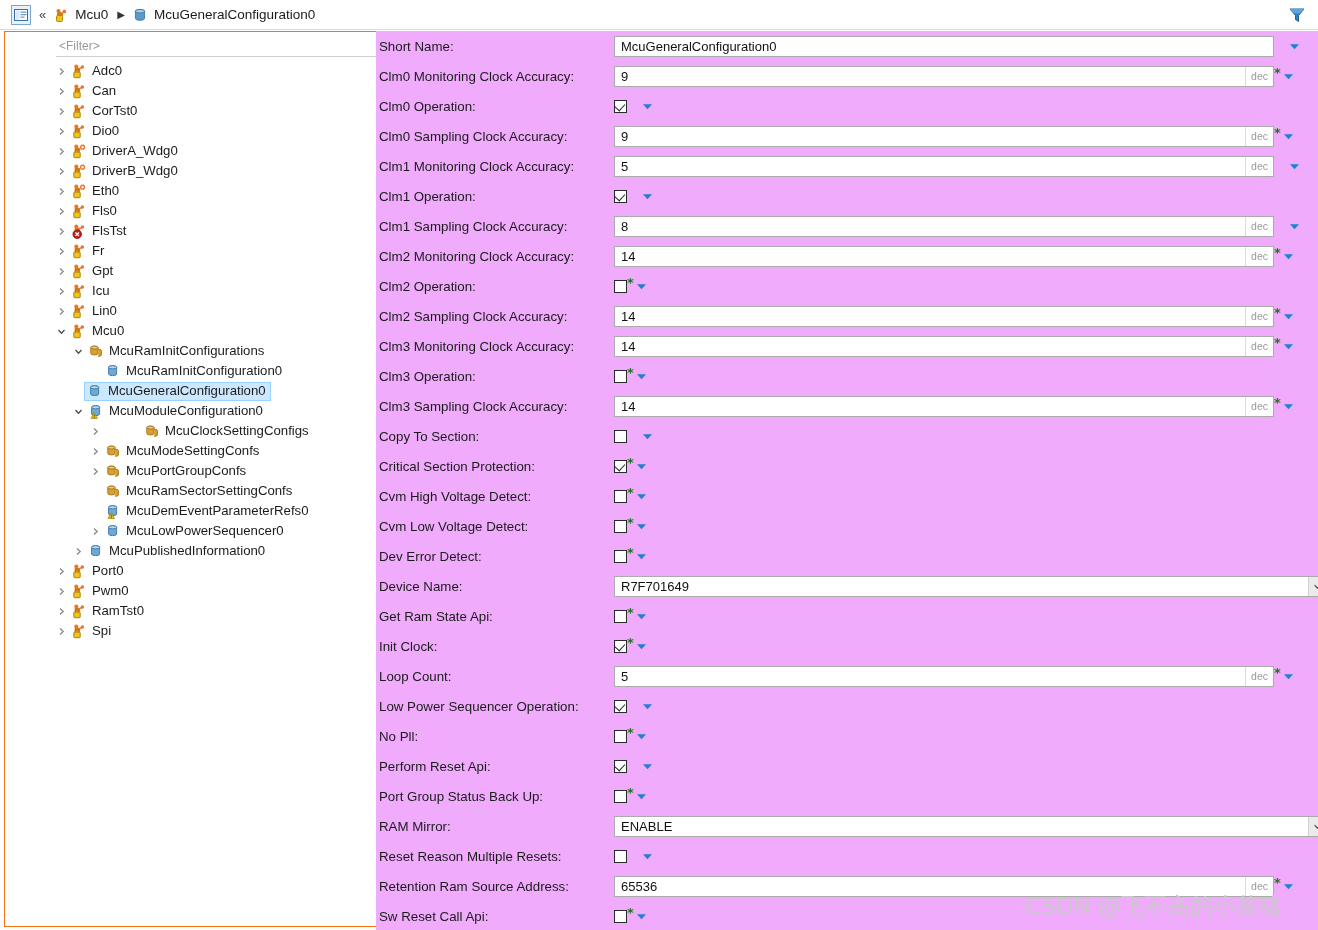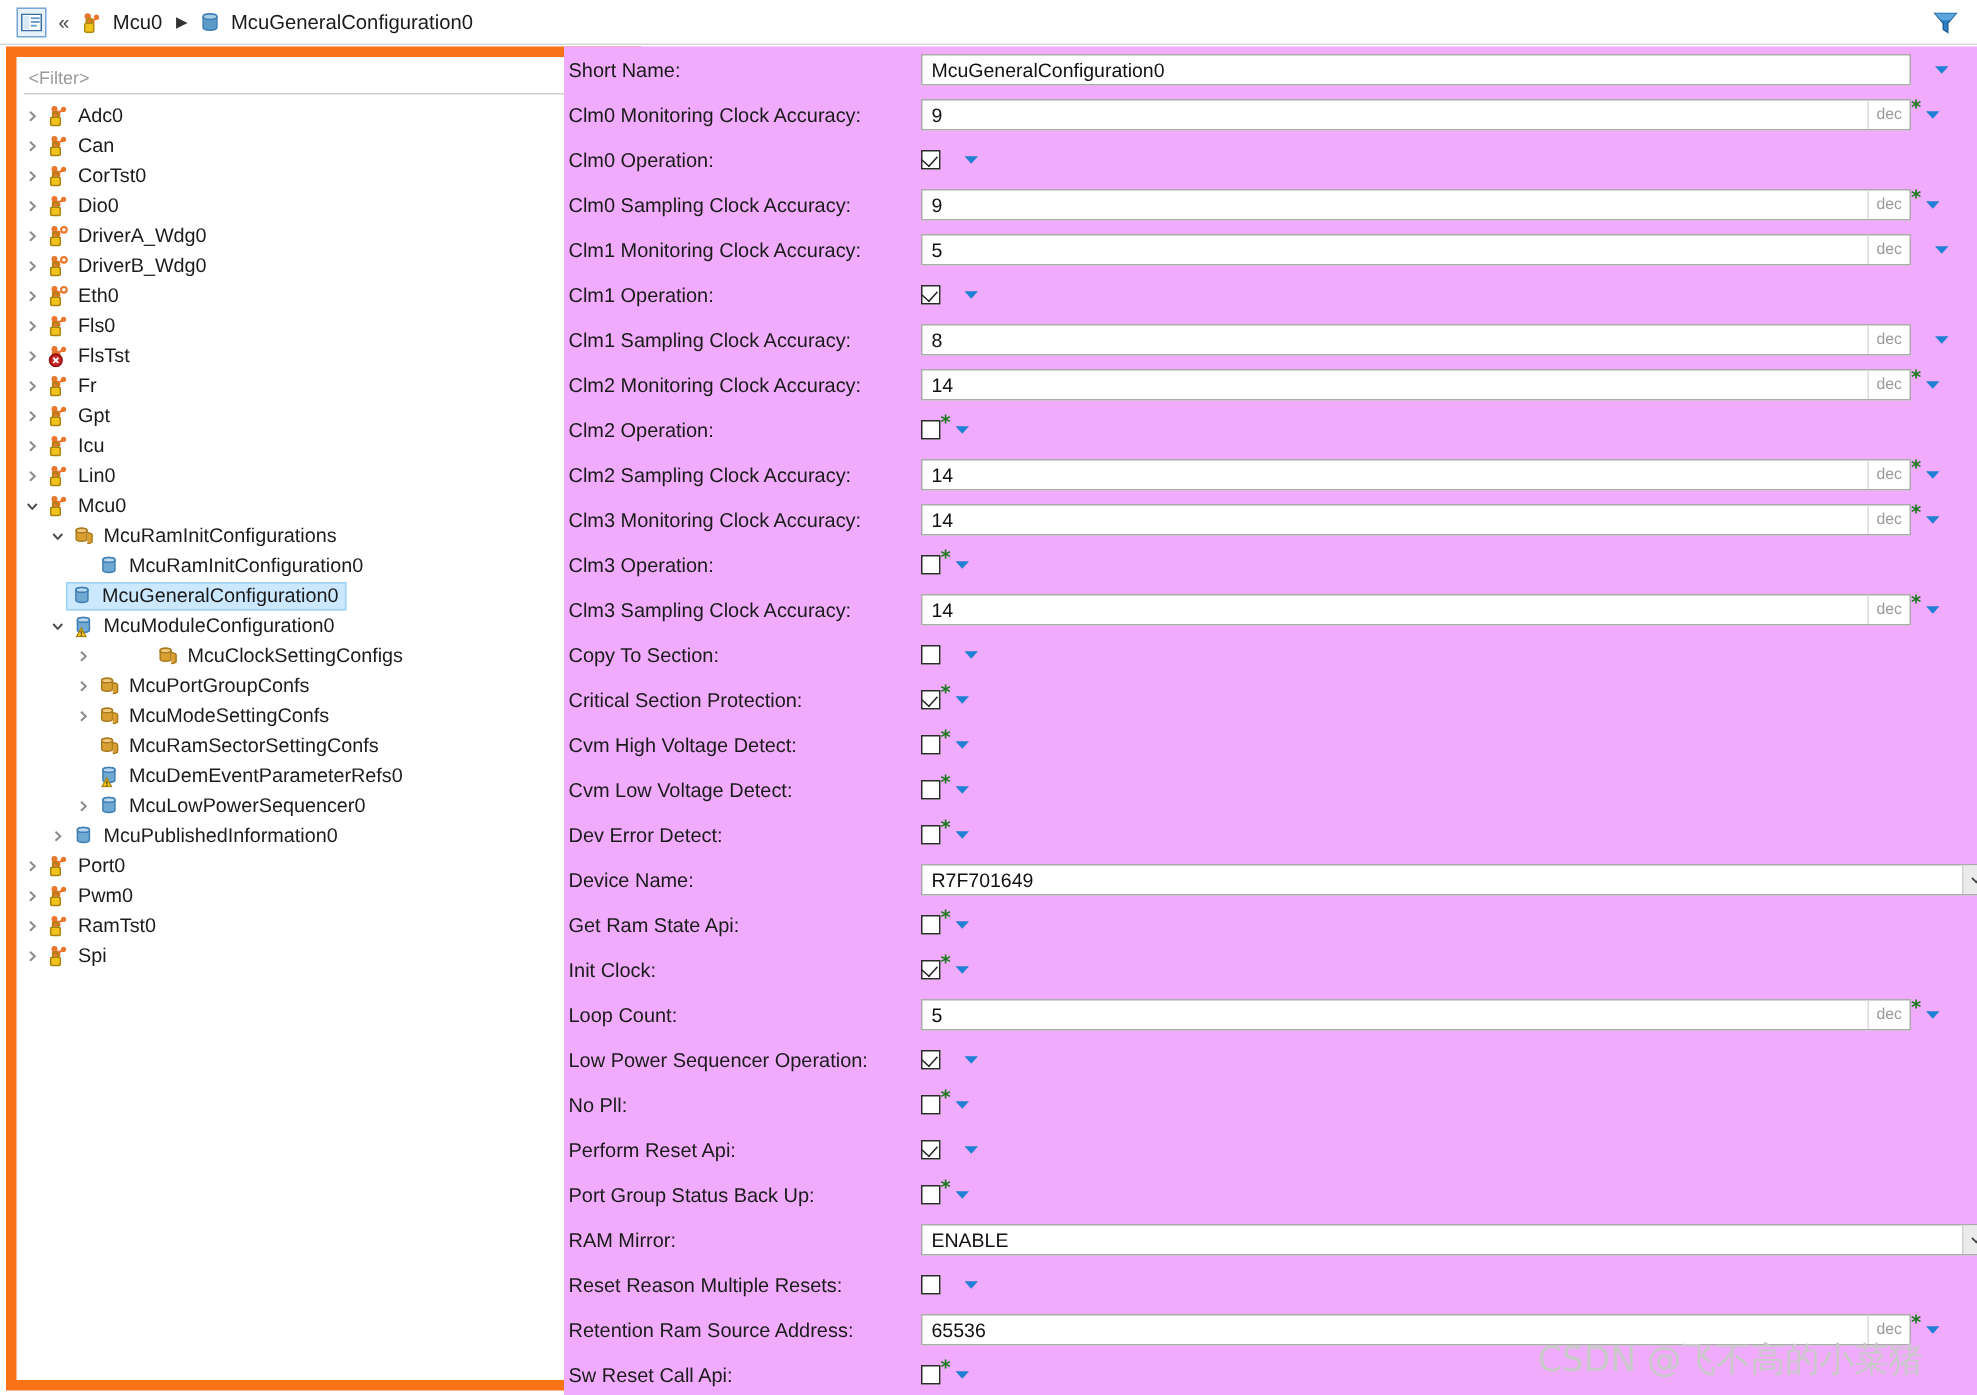--- a/index.html
+++ b/index.html
@@ -25,22 +25,23 @@
   }
   .bc-chevrons { color: #444; font-size: 13px; margin-left: 8px; line-height: 1; }
   .bc-item { display: flex; align-items: center; margin-left: 7px; }
   .bc-label { font-size: 13.5px; color: #1b1b1b; margin-left: 6px; white-space: nowrap; }
   .bc-sep { margin-left: 9px; color: #333; font-size: 10px; }
   #filter-funnel { position: absolute; right: 11px; top: 6px; width: 20px; height: 18px; }
 
   
   #tree-panel {
     position: absolute; left: 4px; top: 31px; width: 424px; height: 896px;
-    border: 7px solid #f97316; background: #ffffff;
+    border: 1px solid #f97316; background: #ffffff;
     overflow: hidden;
+    padding-left: 46px;
   }
   #tree-filter {
     height: 21px; margin: 4px 5px 0 5px;
     border: none; border-bottom: 1px solid #cfcfcf;
     display: flex; align-items: center;
   }
   #tree-filter span { font-size: 12px; color: #9a9a9a; padding-left: 3px; }
   #tree-list { margin-top: 4px; }
   .tree-row {
     height: 20px; display: flex; align-items: center;
@@ -510,37 +511,37 @@
             <path d="M3 1.5 L6.2 4.5 L3 7.5" fill="none" stroke="#8a8a8a" stroke-width="1.3"></path>
           </svg>
         </span>
         <span class="sel-wrap">
           <span class="ico"><svg width="16" height="16" viewBox="0 0 16 16">
               <ellipse cx="6.4" cy="4.6" rx="3.6" ry="1.5" fill="#e5b45c" stroke="#a87a1c"></ellipse>
               <path d="M2.8 4.6 V10.4 a3.6 1.5 0 0 0 7.2 0 V4.6" fill="#d99f33" stroke="#a87a1c"></path>
               <ellipse cx="6.4" cy="4.6" rx="3.6" ry="1.5" fill="#f0c87e" stroke="#a87a1c"></ellipse>
               <path d="M10.2 6.2 a3.2 1.3 0 0 1 3.2 1.3 V12 a3.2 1.3 0 0 1-3.2 1.3" fill="#d99f33" stroke="#a87a1c"></path>
             </svg></span>
-          <span class="t-label">McuPortGroupConfs</span>
+          <span class="t-label">McuModeSettingConfs</span>
         </span>
       </div>
       <div class="tree-row" style="padding-left: 36px;">
         <span class="twisty">
           <svg width="9" height="9" viewBox="0 0 9 9">
             <path d="M3 1.5 L6.2 4.5 L3 7.5" fill="none" stroke="#8a8a8a" stroke-width="1.3"></path>
           </svg>
         </span>
         <span class="sel-wrap">
           <span class="ico"><svg width="16" height="16" viewBox="0 0 16 16">
               <ellipse cx="6.4" cy="4.6" rx="3.6" ry="1.5" fill="#e5b45c" stroke="#a87a1c"></ellipse>
               <path d="M2.8 4.6 V10.4 a3.6 1.5 0 0 0 7.2 0 V4.6" fill="#d99f33" stroke="#a87a1c"></path>
               <ellipse cx="6.4" cy="4.6" rx="3.6" ry="1.5" fill="#f0c87e" stroke="#a87a1c"></ellipse>
               <path d="M10.2 6.2 a3.2 1.3 0 0 1 3.2 1.3 V12 a3.2 1.3 0 0 1-3.2 1.3" fill="#d99f33" stroke="#a87a1c"></path>
             </svg></span>
-          <span class="t-label">McuModeSettingConfs</span>
+          <span class="t-label">McuPortGroupConfs</span>
         </span>
       </div>
       <div class="tree-row" style="padding-left: 36px;">
         <span class="twisty"></span>
         <span class="sel-wrap">
           <span class="ico"><svg width="16" height="16" viewBox="0 0 16 16">
               <ellipse cx="6.4" cy="4.6" rx="3.6" ry="1.5" fill="#e5b45c" stroke="#a87a1c"></ellipse>
               <path d="M2.8 4.6 V10.4 a3.6 1.5 0 0 0 7.2 0 V4.6" fill="#d99f33" stroke="#a87a1c"></path>
               <ellipse cx="6.4" cy="4.6" rx="3.6" ry="1.5" fill="#f0c87e" stroke="#a87a1c"></ellipse>
               <path d="M10.2 6.2 a3.2 1.3 0 0 1 3.2 1.3 V12 a3.2 1.3 0 0 1-3.2 1.3" fill="#d99f33" stroke="#a87a1c"></path>

